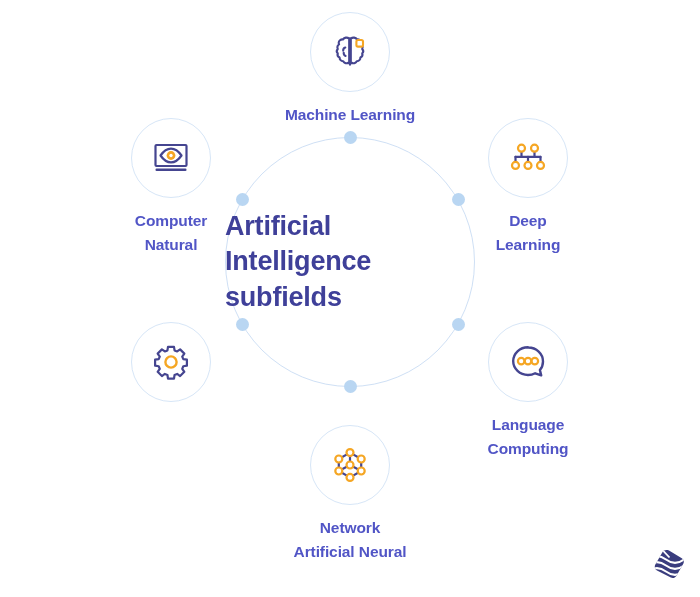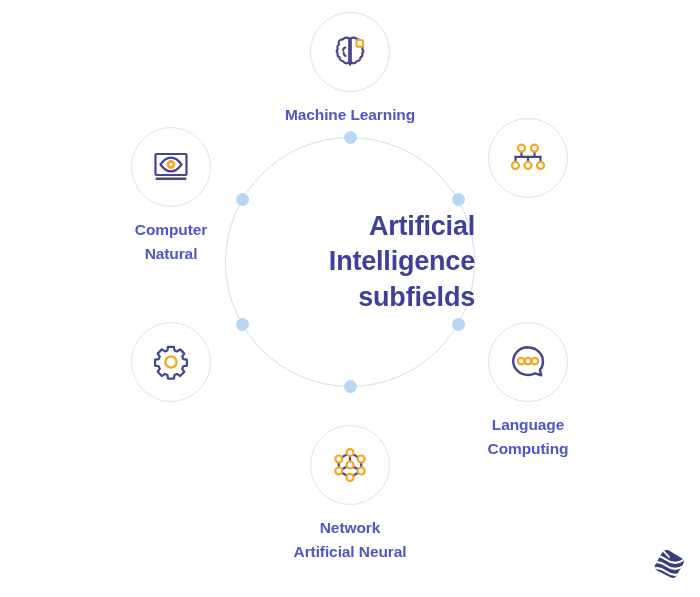--- a/index.html
+++ b/index.html
@@ -14,42 +14,42 @@
   .hub{
     position:absolute;left:225px;top:137px;width:250px;height:250px;
     border-radius:50%;border:1.6px solid #cfe0f5;box-sizing:border-box;
   }
   .hub-dot{
     position:absolute;width:13px;height:13px;border-radius:50%;
     background:#b9d6f2;
   }
   .hub-text{
     position:absolute;left:225px;top:137px;width:250px;height:250px;
-    display:flex;flex-direction:column;align-items:flex-end;justify-content:center;
+    display:flex;flex-direction:column;align-items:flex-start;justify-content:center;
     text-align:center;color:#3f4099;font-size:27px;font-weight:700;
     line-height:1.30;letter-spacing:-0.2px;
   }
   .hub-text span{display:block;}
 
   
   .node{position:absolute;width:190px;display:flex;flex-direction:column;align-items:center;}
   .node-circle{
     width:80px;height:80px;border-radius:50%;
     border:1.5px solid #d7e6f7;box-sizing:border-box;background:#fff;
     display:flex;align-items:center;justify-content:center;
   }
   .node-label{
     margin-top:11px;text-align:center;color:#5155c6;
     font-size:15.5px;font-weight:700;line-height:1.55;letter-spacing:-0.1px;
   }
   .node-label span{display:block;}
 
   
   .n-ml  {left:255px;top:12px;}
-  .n-cv  {left: 76px;top:127px;}
+  .n-cv  {left: 76px;top:118px;}
   .n-dl  {left:433px;top:118px;}
   .n-cc  {left: 76px;top:322px;}
   .n-nlp {left:433px;top:322px;}
   .n-ann {left:255px;top:425px;}
 
   
   .logo{position:absolute;left:652px;top:548px;width:34px;height:34px;}
 </style>
 </head>
 <body>
@@ -115,20 +115,24 @@
           <path d="M9.5 20.9v5.0"></path>
           <path d="M22 20.9v5.0"></path>
           <path d="M34.5 20.9v5.0"></path>
         </g>
         <circle cx="15.5" cy="12.2" r="3.5" fill="#fff" stroke="#f5a623" stroke-width="2.2"></circle>
         <circle cx="28.5" cy="12.2" r="3.5" fill="#fff" stroke="#f5a623" stroke-width="2.2"></circle>
         <circle cx="9.5" cy="29.4" r="3.5" fill="#fff" stroke="#f5a623" stroke-width="2.2"></circle>
         <circle cx="22" cy="29.4" r="3.5" fill="#fff" stroke="#f5a623" stroke-width="2.2"></circle>
         <circle cx="34.5" cy="29.4" r="3.5" fill="#fff" stroke="#f5a623" stroke-width="2.2"></circle>
       </svg>
+    </div>
+    <div class="node-label">
+      <span>Deep</span>
+      <span>Learning</span>
     </div>
   </div>
 
   <div class="node n-cc">
     <div class="node-circle">
       <svg width="44" height="44" viewBox="0 0 44 44">
         <path d="M19.0 6.8h6.0l0.55 3.6 2.6 1.08 2.95-2.12 4.25 4.25-2.12 2.95 1.08 2.6 3.6 0.55v6.0l-3.6 0.55-1.08 2.6 2.12 2.95-4.25 4.25-2.95-2.12-2.6 1.08-0.55 3.6h-6.0l-0.55-3.6-2.6-1.08-2.95 2.12-4.25-4.25 2.12-2.95-1.08-2.6-3.6-0.55v-6.0l3.6-0.55 1.08-2.6-2.12-2.95 4.25-4.25 2.95 2.12 2.6-1.08z" fill="none" stroke="#454590" stroke-width="2.2" stroke-linejoin="round"></path>
         <circle cx="22" cy="22" r="5.6" fill="none" stroke="#f5a623" stroke-width="2.4"></circle>
       </svg>
     </div>

